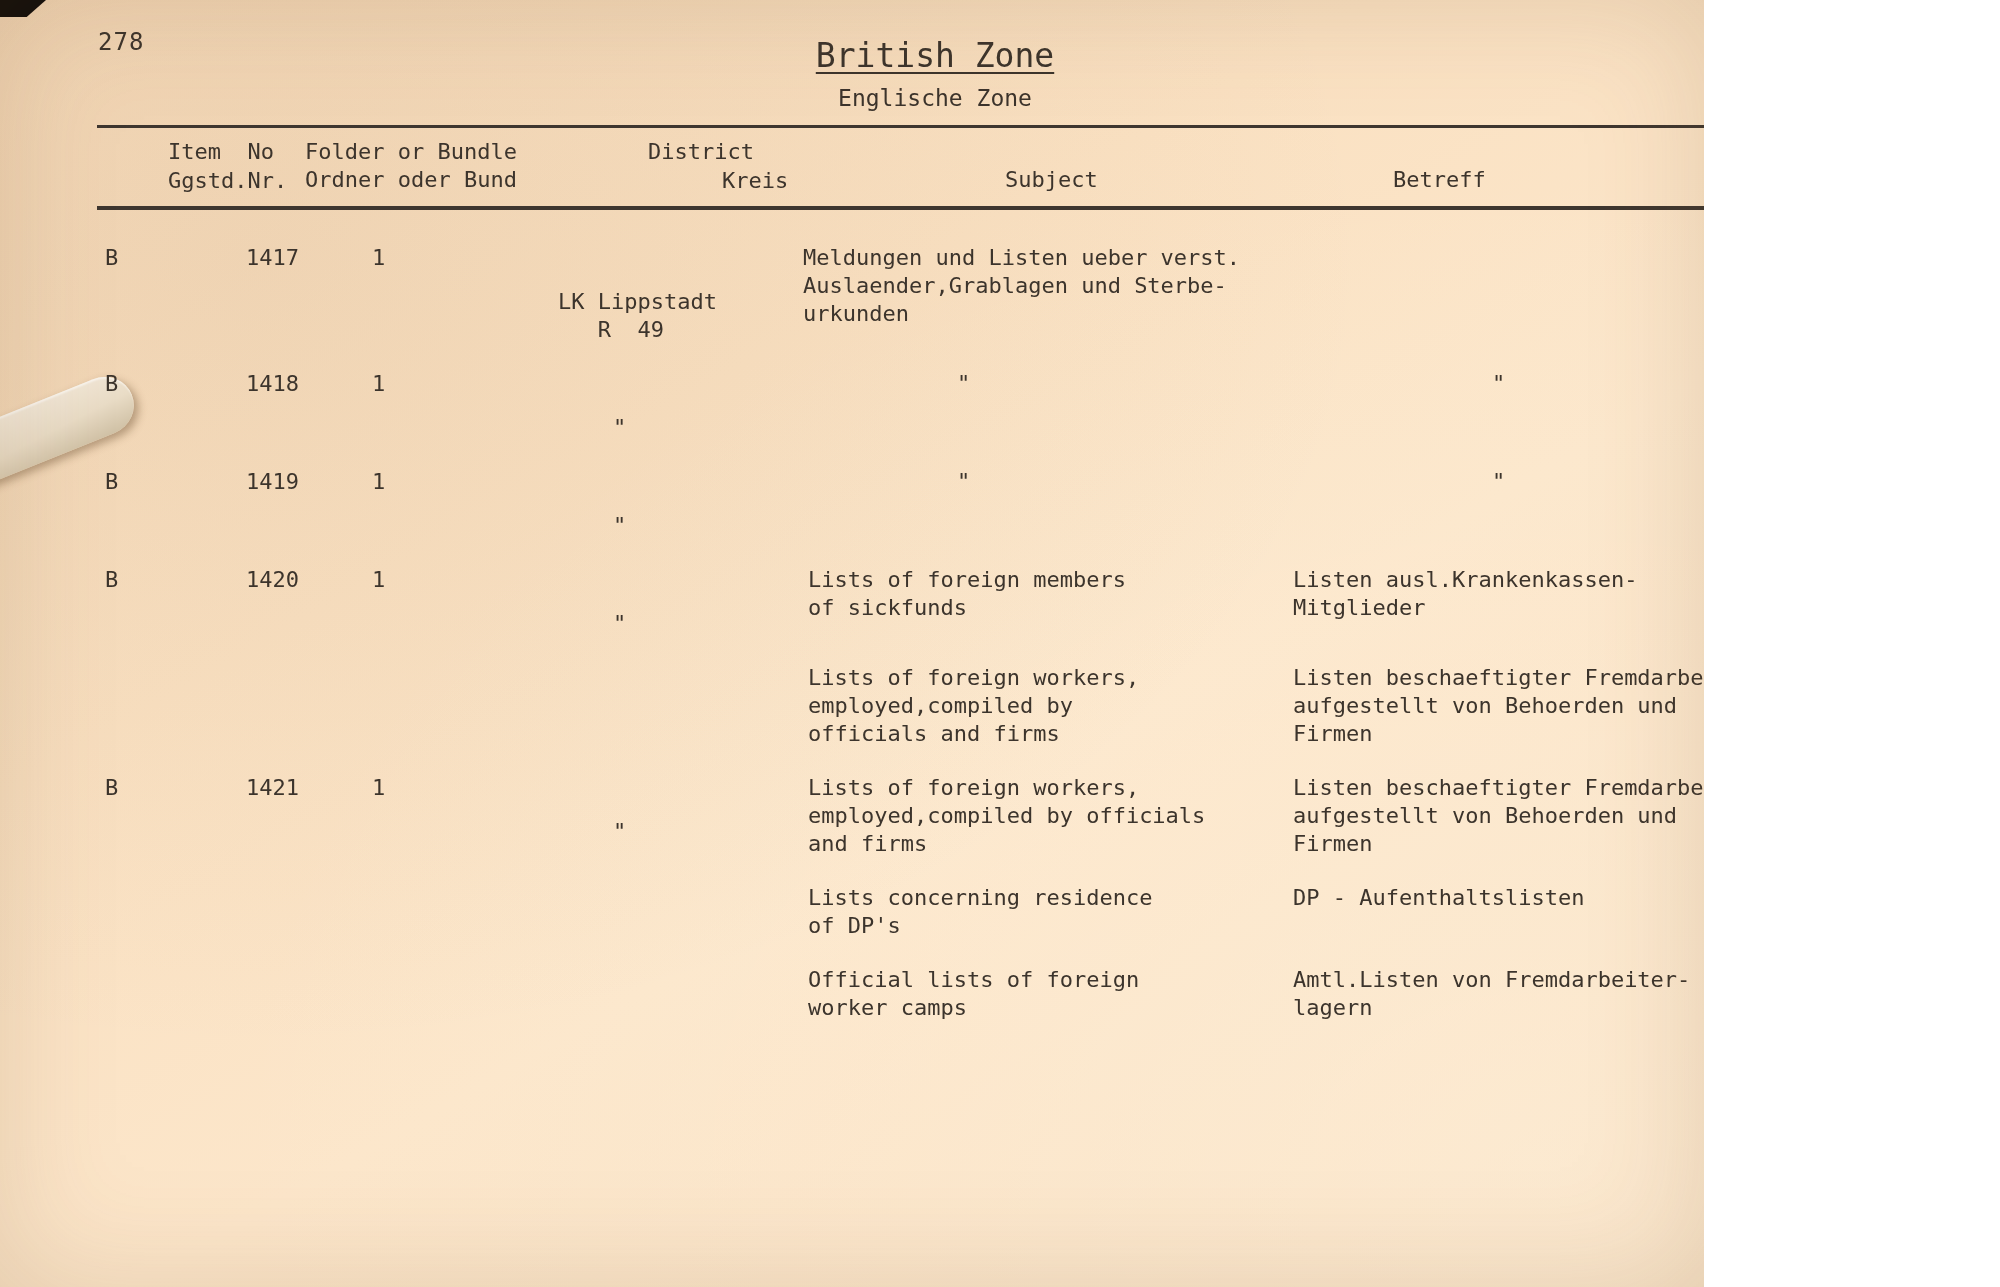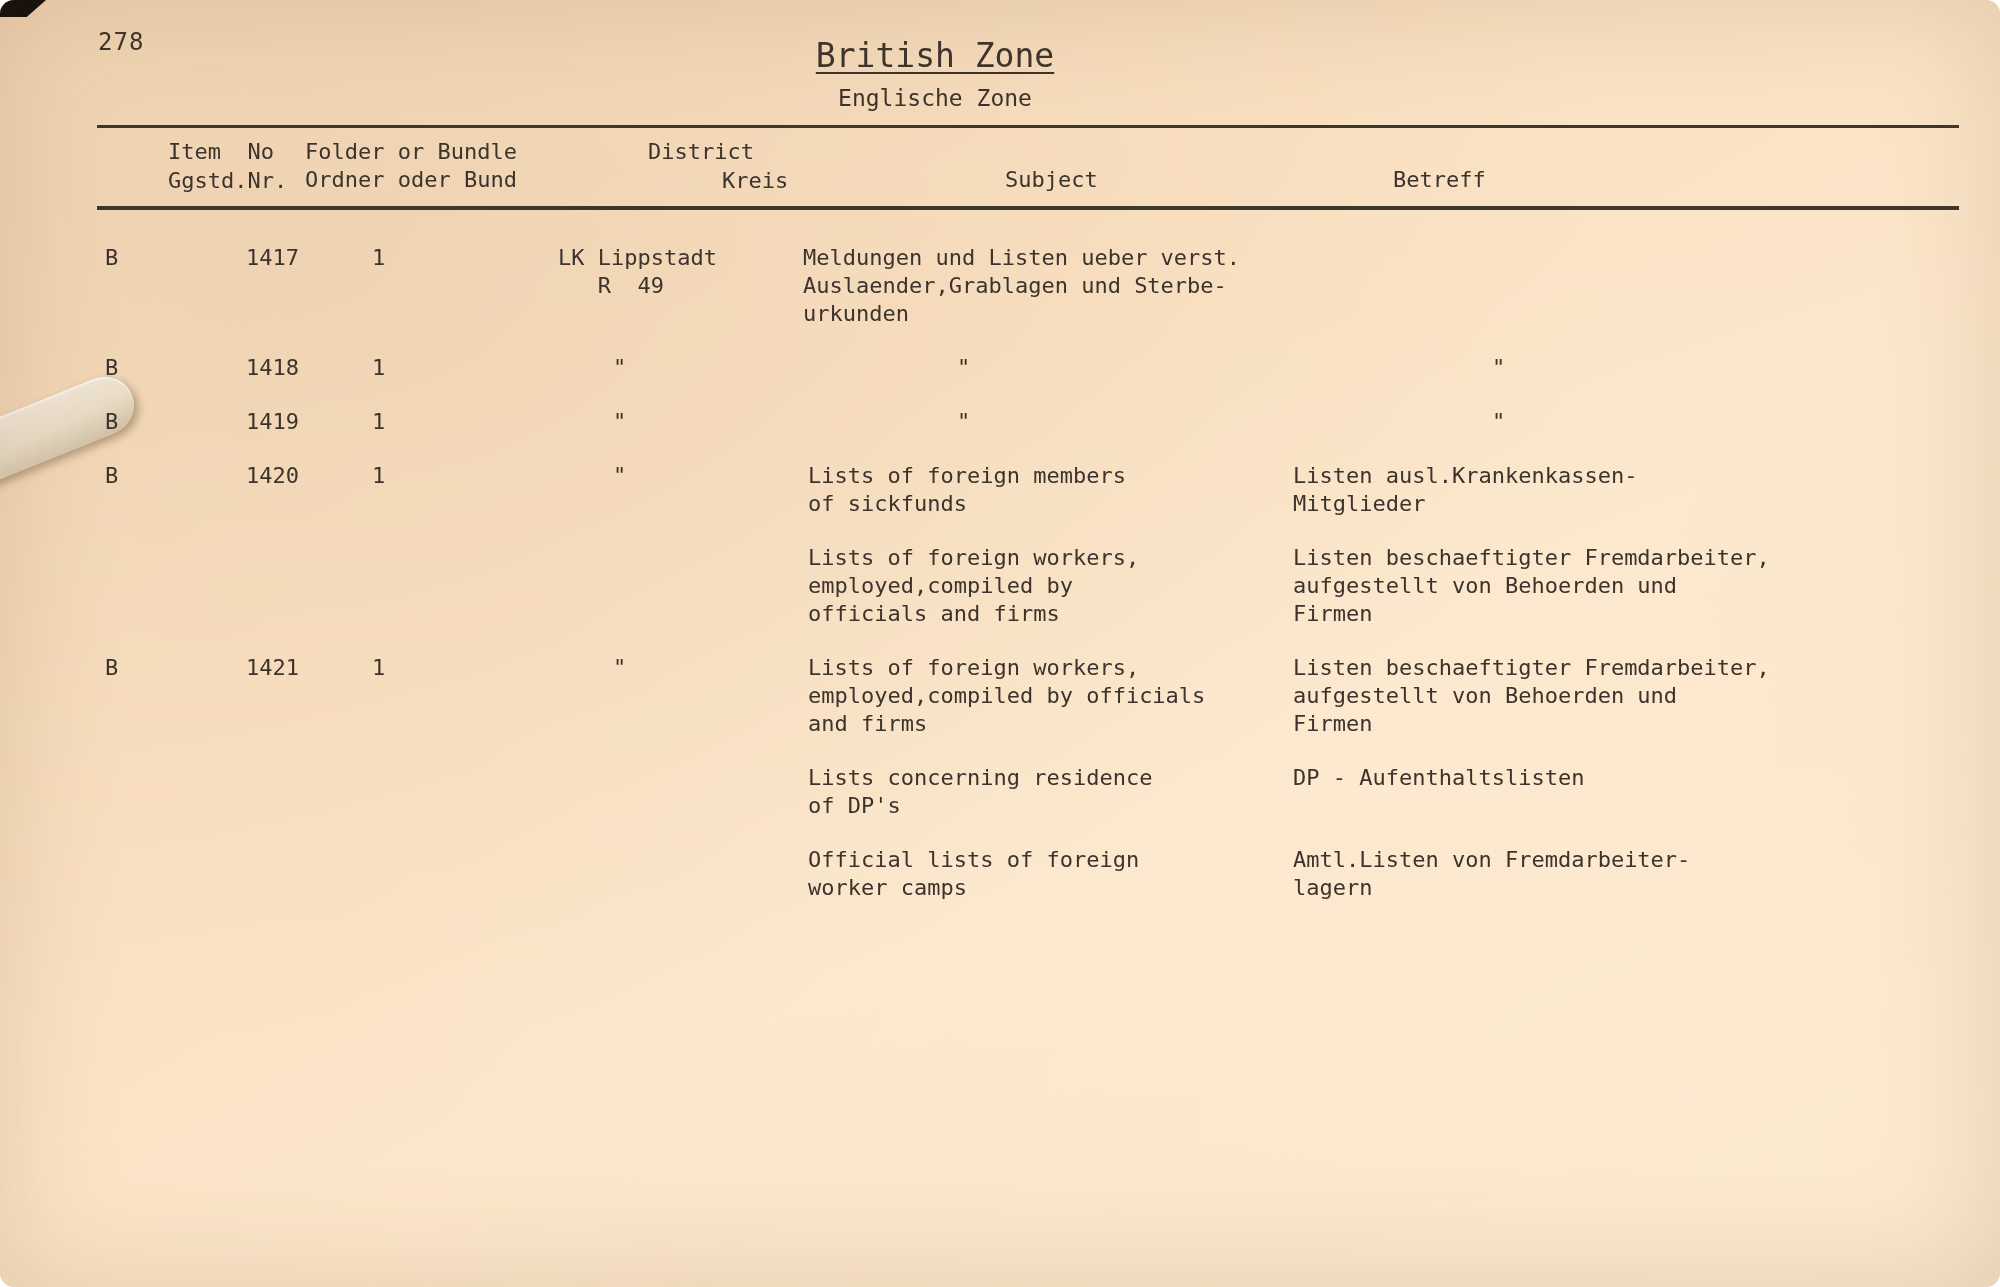--- a/index.html
+++ b/index.html
@@ -7,29 +7,28 @@
     padding: 0;
   }
   body {
     width: 2000px;
     height: 1287px;
     overflow: hidden;
     font-family: "DejaVu Sans Mono", "Liberation Mono", monospace;
   }
   .page {
     position: relative;
-    width: 2000px;
+    width: 1704px;
     height: 1287px;
     background:
       radial-gradient(ellipse at 15% 20%, rgba(120,80,40,0.07), rgba(0,0,0,0) 55%),
       radial-gradient(ellipse at 90% 90%, rgba(255,244,225,0.45), rgba(0,0,0,0) 60%),
       linear-gradient(150deg, #f6dab9 0%, #fae1c2 35%, #fce6ca 60%, #f9dfc0 100%);
     color: #3c342c;
     overflow: hidden;
-    border-radius: 14px;
   }
   .page::after {
     content: "";
     position: absolute;
     inset: 0;
     pointer-events: none;
     box-shadow: inset 0 0 120px rgba(120, 85, 45, 0.18);
   }
 
   
@@ -113,21 +112,21 @@
     grid-template-columns: 70px 190px 185px 255px 490px auto;
     padding-left: 100px;
     margin-bottom: 26px;
     font-size: 22px;
     line-height: 28px;
   }
   .cell { white-space: pre; }
   .c-letter   { padding-left: 5px; }
   .c-item     { padding-left: 15px; text-align: center; }
   .c-folder   { padding-left: 12px; }
-  .c-district { padding-left: 13px; }
+  .c-district { padding-left: 13px; margin-top: 44px; }
   .c-subject  { padding-left: 8px; }
   .c-betreff  { padding-left: 3px; }
   .dd { padding-left: 68px; }
   .ds { padding-left: 157px; }
   .db { padding-left: 202px; }
 </style>
 </head>
 <body>
 
 <div class="page">

